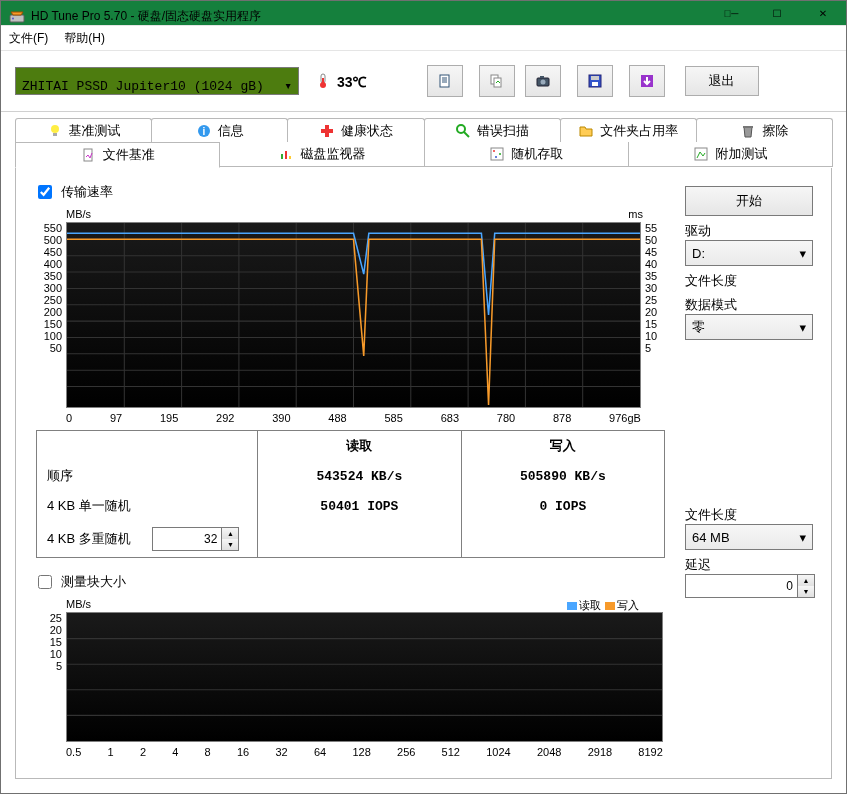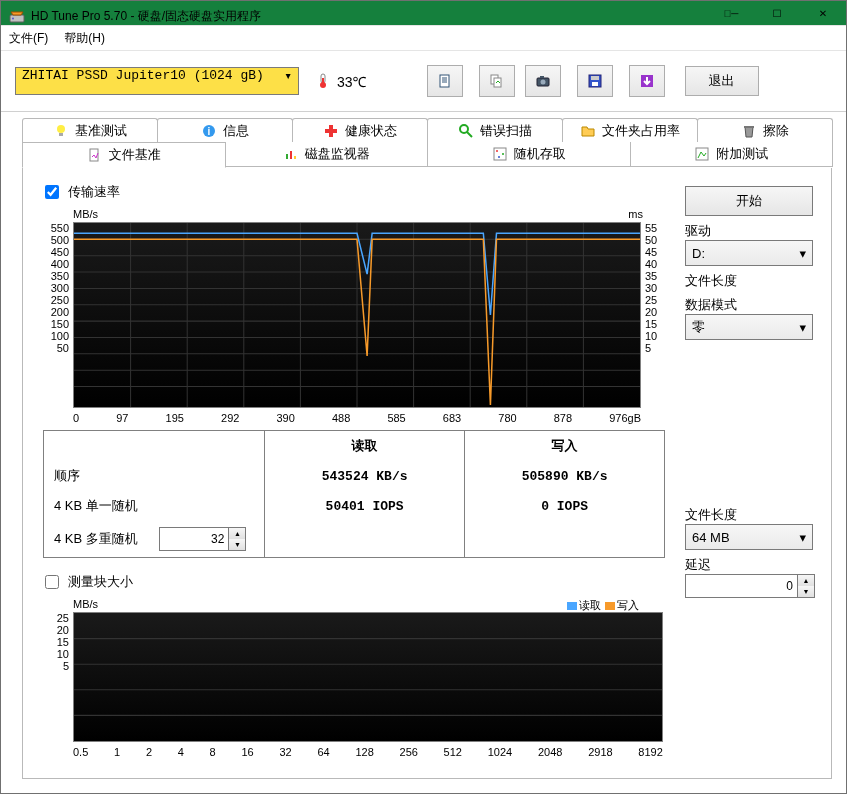--- a/index.html
+++ b/index.html
@@ -4,26 +4,26 @@
 <style>
 html,body{margin:0;padding:0;font-family:"Segoe UI","Microsoft YaHei",Tahoma,sans-serif;font-size:12px;background:#fff;color:#000}
 .window{width:847px;height:794px;border:1px solid #707070;box-sizing:border-box;background:#fff;display:flex;flex-direction:column}
 .titlebar{height:24px;display:flex;align-items:flex-end;background:#15803d;border-bottom:1px solid #e5e5e5}
 .titlebar .ico{width:16px;height:16px;margin:0 6px 0 8px}
 .titlebar .title{flex:1;font-size:12px}
 .winbtns{display:flex;height:100%}
 .winbtns div{width:46px;display:flex;align-items:center;justify-content:center;font-size:10px;font-family:"Segoe MDL2 Assets",sans-serif}
 .menubar{height:24px;display:flex;align-items:center;padding:0 8px;gap:16px;border-bottom:1px solid #e5e5e5}
 .toolbar{height:48px;display:flex;align-items:center;padding:6px 14px;gap:10px;border-bottom:1px solid #d0d0d0}
-.drive-select{width:270px;height:26px;border:1px solid #7a7a7a;display:flex;align-items:flex-start;justify-content:space-between;padding:0 6px;background:#fde047;font-family:"Consolas","Courier New",monospace;font-size:13px}
-.temp{display:flex;align-items:center;gap:6px;font-weight:normal;font-size:14px;margin-left:6px}
+.drive-select{width:270px;height:26px;border:1px solid #7a7a7a;display:flex;align-items:flex-end;justify-content:space-between;padding:0 6px;background:#4d7c0f;font-family:"Consolas","Courier New",monospace;font-size:13px}
+.temp{display:flex;align-items:center;gap:6px;font-weight:bold;font-size:14px;margin-left:6px}
 .tbtn{width:34px;height:30px;border:1px solid #adadad;background:linear-gradient(#f6f6f6,#e6e6e6);display:flex;align-items:center;justify-content:center}
 .tbtn.gap{margin-left:6px}
 .exitbtn{width:72px;height:28px;border:1px solid #adadad;background:linear-gradient(#f6f6f6,#e6e6e6);display:flex;align-items:center;justify-content:center;font-size:13px;margin-left:10px}
-.tabs{padding:6px 14px 14px 21px;flex:1;display:flex;flex-direction:column}
+.tabs{padding:6px 14px 14px 14px;flex:1;display:flex;flex-direction:column}
 .tabrow{display:flex}
 .tabrow .tab{flex:1;height:24px;border:1px solid #b9b9b9;border-bottom:none;display:flex;align-items:center;justify-content:center;gap:6px;background:#fff;font-size:13px}
 .tabrow.top .tab{border-top-left-radius:3px;border-top-right-radius:3px;margin-right:-1px}
 .tabrow.bot .tab{border-top:none;border-bottom:1px solid #b9b9b9;margin-right:-1px}
 .tabrow .tab.active{background:#fff;border-bottom:1px solid #fff;position:relative;z-index:2;font-weight:normal}
 .tabrow.bot .tab.active{border:1px solid #b9b9b9;border-bottom:1px solid #fff}
 .tabrow.bot{margin-top:-1px}
 .tabcontent{border:1px solid #b9b9b9;border-top:none;flex:1;padding:14px 18px 12px 18px;display:flex;gap:18px}
 .leftcol{flex:1;display:flex;flex-direction:column}
 .rightcol{width:128px;display:flex;flex-direction:column;padding-top:4px}

